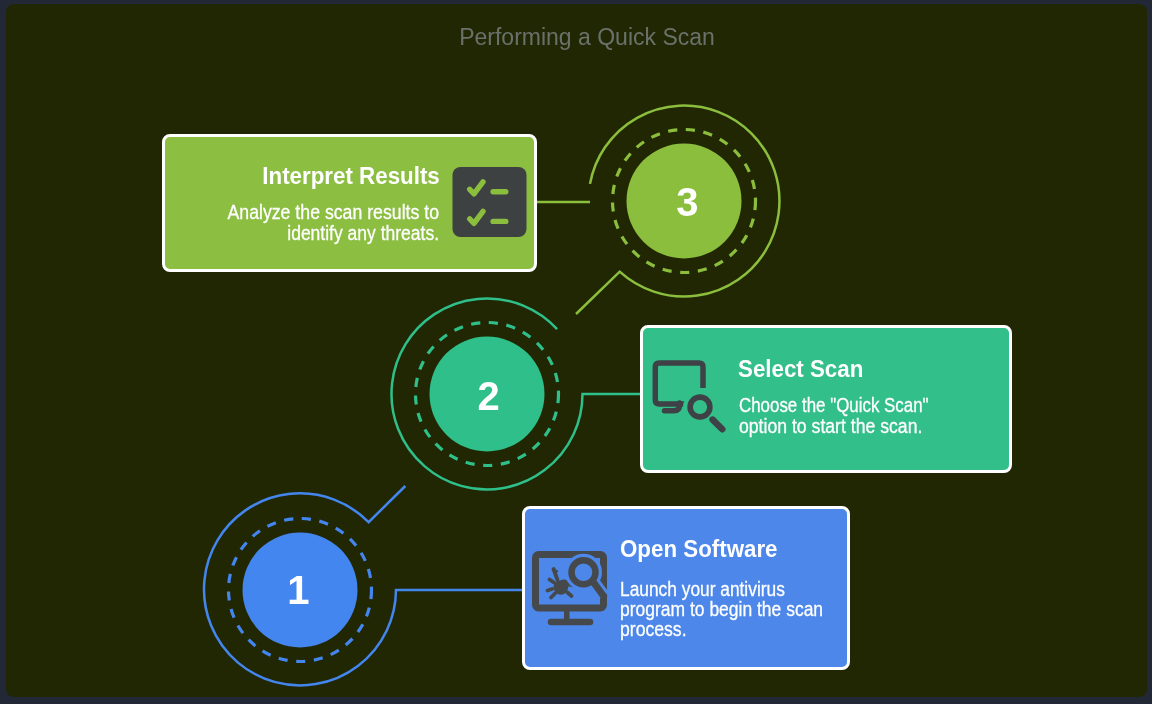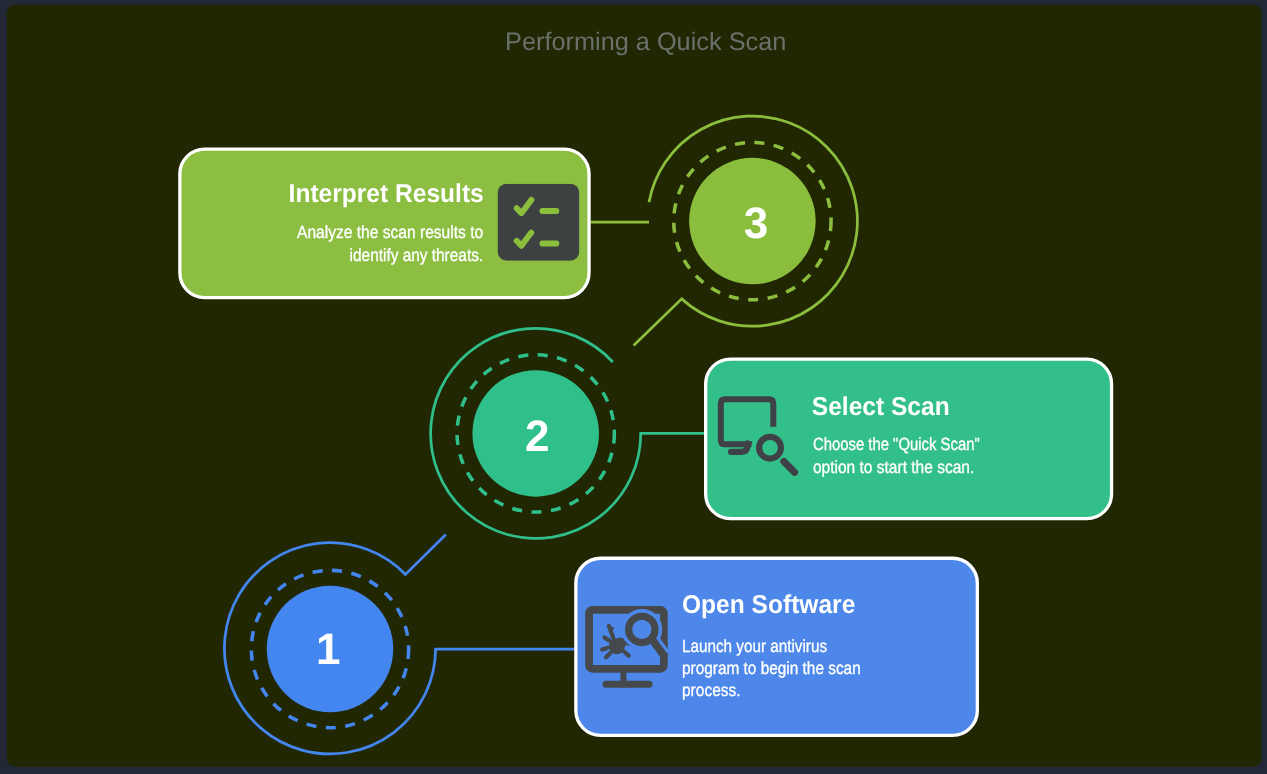--- a/index.html
+++ b/index.html
@@ -4,35 +4,35 @@
 <style>
   html,body{margin:0;padding:0;}
   body{width:1152px;height:704px;background:#232837;overflow:hidden;position:relative;
        font-family:"Liberation Sans", sans-serif;}
   #canvas{position:absolute;left:6px;top:4px;width:1141px;height:693px;
           background:#212702;border-radius:8px;}
   #title{position:absolute;left:11px;top:26px;width:1152px;text-align:center;
          color:#6a716b;font-size:23px;line-height:23px;font-weight:400;}
   svg.overlay{position:absolute;left:0;top:0;}
   .card{position:absolute;box-sizing:border-box;border:3px solid #ffffff;
-        border-radius:24px;}
+        border-radius:8px;}
   .card h3{position:absolute;margin:0;font-size:23.5px;line-height:24px;
            font-weight:700;color:#fff;white-space:nowrap;}
-  .card p{position:absolute;margin:0;font-size:16px;line-height:20.2px;color:#fff;
+  .card p{position:absolute;margin:0;font-size:20px;line-height:20.2px;color:#fff;
           font-weight:400;-webkit-text-stroke:0.3px #fff;white-space:nowrap;}
   #card3{left:162px;top:134px;width:375px;height:138px;background:#8cbe42;}
   #card3 h3{right:94px;top:26.5px;transform:scaleX(0.95);transform-origin:right center;
             text-align:right;}
   #card3 p{right:95px;top:65.3px;text-align:right;}
   #card3 p span{display:block;transform-origin:right center;}
   #card2{left:640px;top:325px;width:372px;height:148px;background:#33bf8a;}
   #card2 h3{left:95px;top:29px;transform:scaleX(0.95);transform-origin:left center;}
   #card2 p{left:96px;top:67.3px;}
   #card2 p span{display:block;transform-origin:left center;}
-  #card1{left:522px;top:506px;width:368px;height:164px;background:#4c87e9;}
+  #card1{left:522px;top:506px;width:328px;height:164px;background:#4c87e9;}
   #card1 h3{left:95px;top:28px;transform:scaleX(0.95);transform-origin:left center;}
   #card1 p{left:95px;top:70px;}
   #card1 p span{display:block;transform-origin:left center;}
   .icon{position:absolute;}
   .num{font-weight:700;font-size:40px;fill:#ffffff;text-anchor:middle;
        font-family:"Liberation Sans", sans-serif;}
 </style>
 </head>
 <body>
 <div id="canvas"></div>

